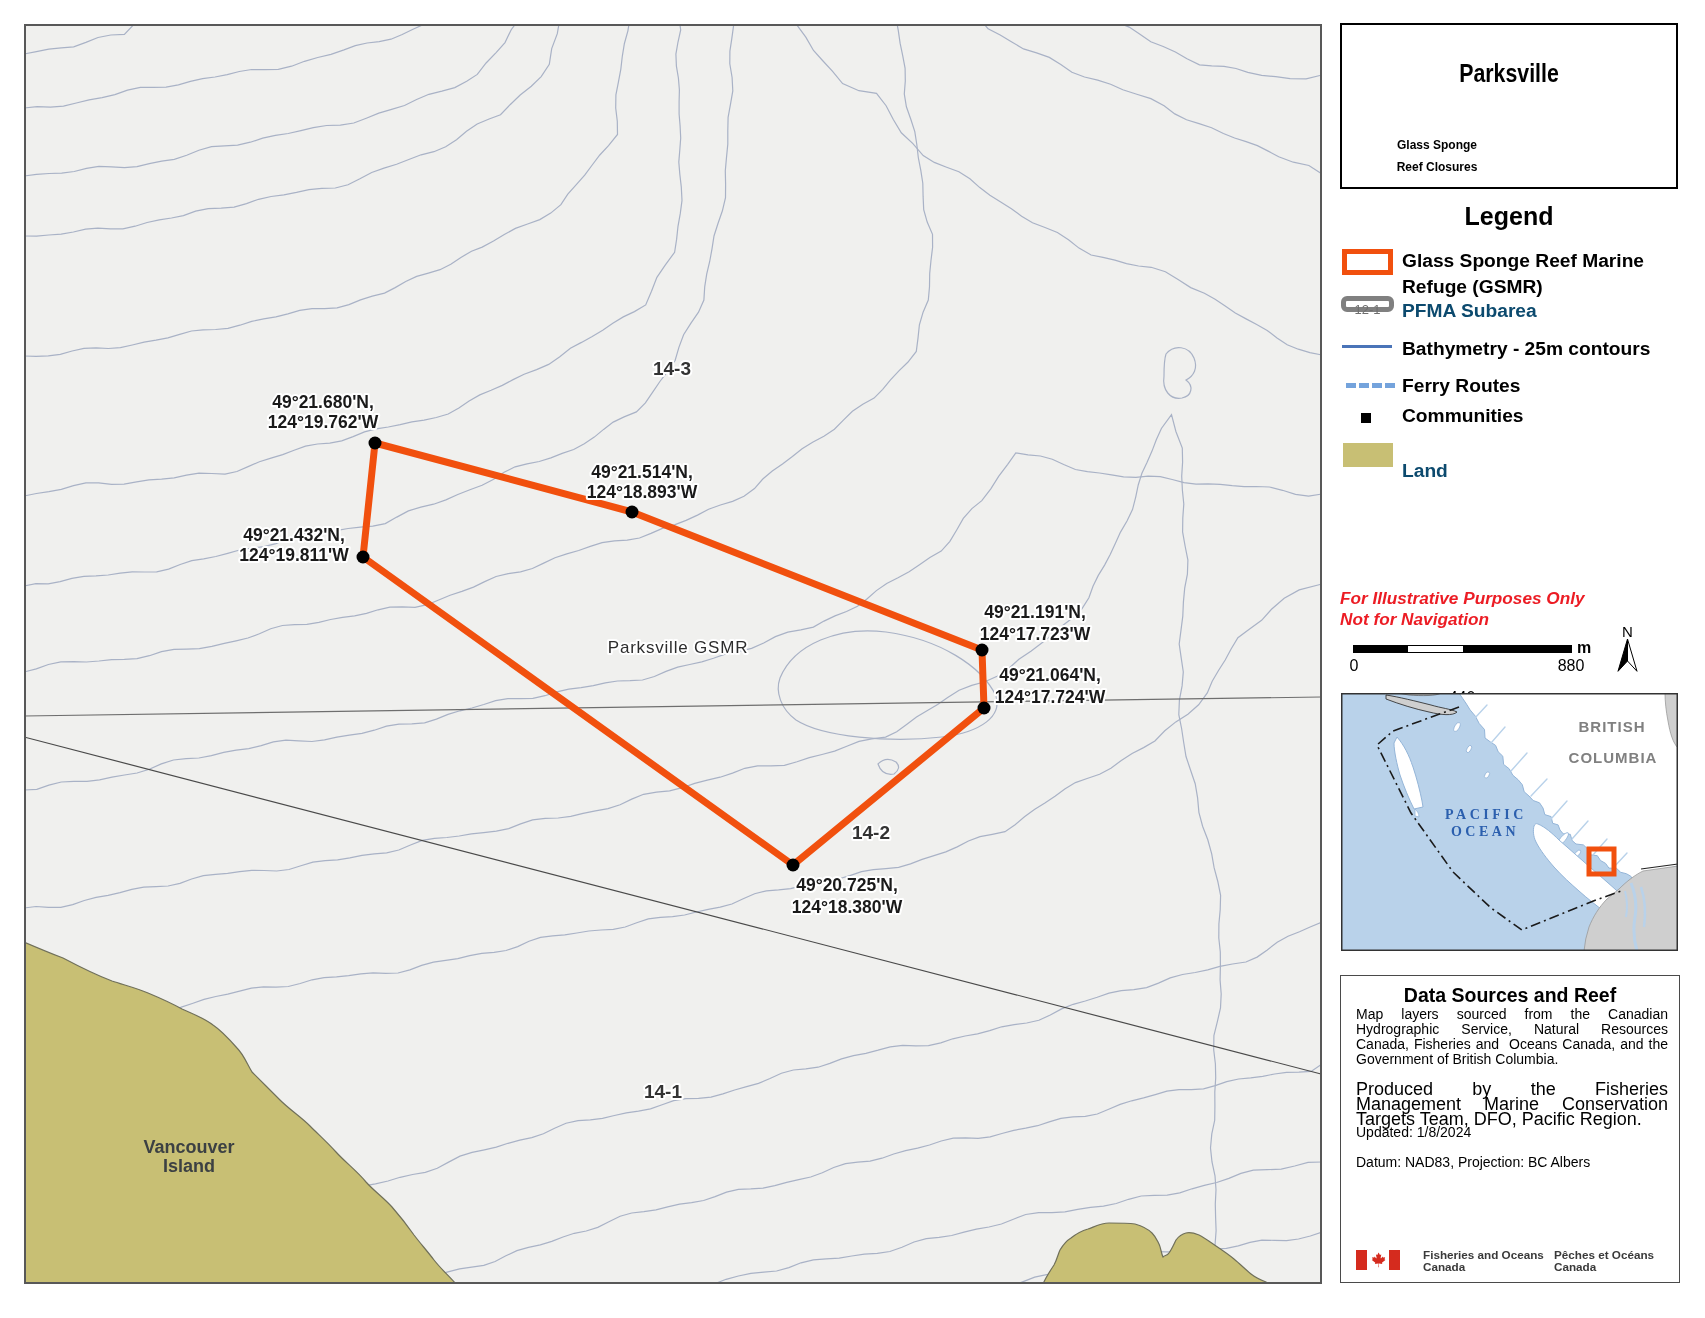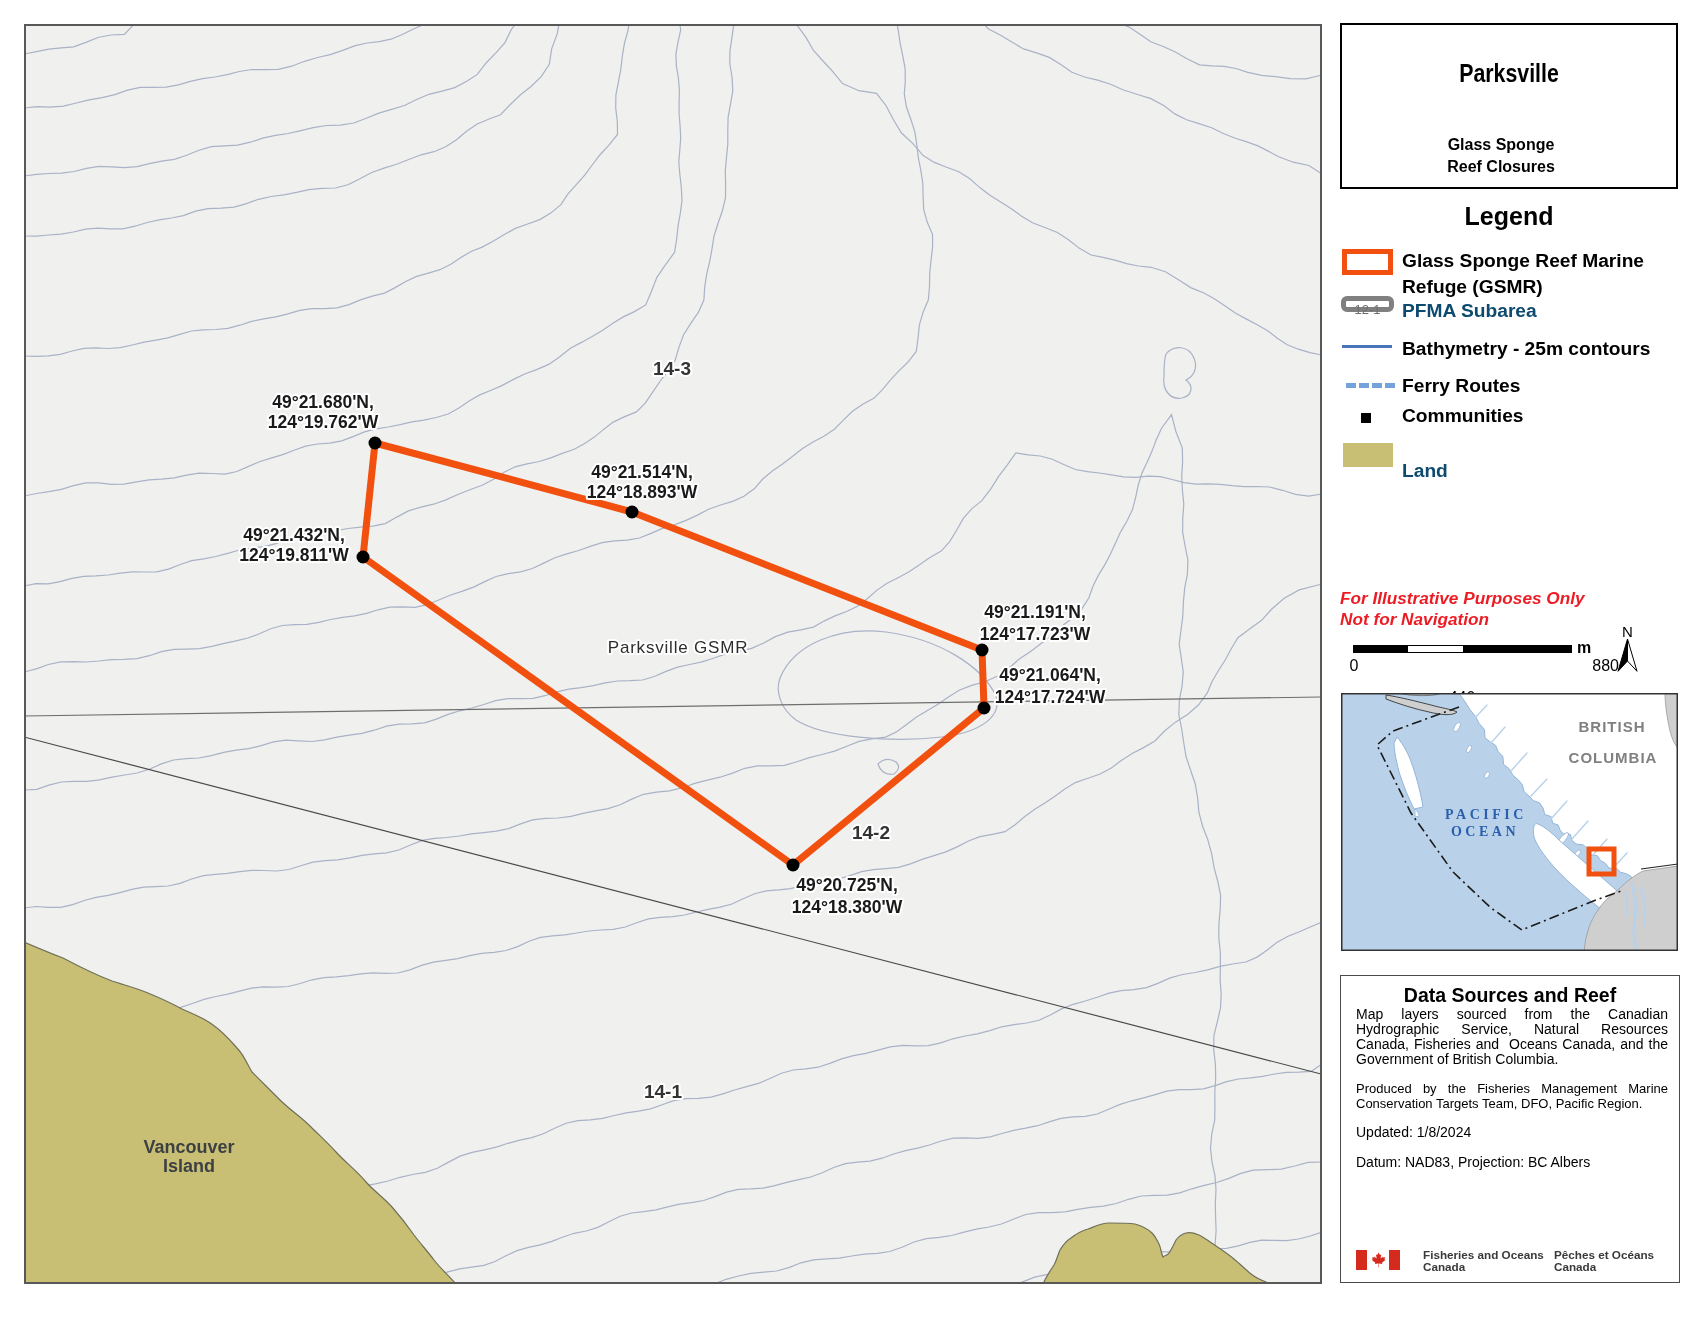--- a/index.html
+++ b/index.html
@@ -106,21 +106,21 @@
     <text x="165" y="1148">Island</text>
   </g>
 
   <rect x="1" y="1" width="1296" height="1258" fill="none" stroke="#585858" stroke-width="2"></rect>
 </svg>
 
 <div class="abs" style="left:1340px;top:23px;width:338px;height:166px;border:2px solid #000;box-sizing:border-box;background:#fff;"></div>
 
 <div class="abs" style="left:1340px;top:58px;width:338px;text-align:center;font-size:26px;font-weight:bold;color:#000;transform:scaleX(0.82);">Parksville</div>
 
-<div class="abs" style="left:1332px;top:134px;width:338px;text-align:center;font-size:16px;font-weight:bold;line-height:22px;color:#000;">Glass Sponge<br>Reef Closures</div>
+<div class="abs" style="left:1268px;top:134px;width:338px;text-align:center;font-size:12px;font-weight:bold;line-height:22px;color:#000;">Glass Sponge<br>Reef Closures</div>
 
 <div class="abs" style="left:1340px;top:202px;width:338px;text-align:center;font-size:25px;font-weight:bold;color:#000;">Legend</div>
 
 <div class="abs" style="left:1342px;top:249px;width:51px;height:26px;border:5px solid #f1500e;box-sizing:border-box;background:#fff;"></div>
 
 <div class="abs" style="left:1402px;top:248px;width:256px;font-size:19.2px;font-weight:bold;line-height:25.5px;color:#000;">Glass Sponge Reef Marine Refuge (GSMR)</div>
 
 <div class="abs" style="left:1341px;top:296px;width:53px;height:16px;border:5px solid #808080;border-radius:6px;box-sizing:border-box;background:#fff;text-align:center;font-size:13px;color:#6e6e6e;line-height:17px;">12-1</div>
 
 <div class="abs" style="left:1402px;top:300px;font-size:19.2px;font-weight:bold;color:#0c4a6e;">PFMA Subarea</div>
@@ -144,21 +144,21 @@
 <div class="abs" style="left:1340px;top:588px;width:342px;text-align:left;font-size:17.2px;font-weight:bold;font-style:italic;line-height:21px;color:#ec1c24;">For Illustrative Purposes Only<br>Not for Navigation</div>
 
 <div class="abs" style="left:1353px;top:645px;width:219px;height:8px;background:#000;border:1px solid #000;box-sizing:border-box;">
   <div class="abs" style="left:54px;top:0;width:55px;height:6px;background:#fff;"></div>
 </div>
 
 <div class="abs" style="left:1334px;top:657px;width:40px;text-align:center;font-size:16px;color:#000;">0</div>
 
 <div class="abs" style="left:1442px;top:657px;width:40px;text-align:center;font-size:16px;color:#000;margin-top:32px;">440</div>
 
-<div class="abs" style="left:1551px;top:657px;width:40px;text-align:right;font-size:16px;color:#000;margin-left:28px;">880</div>
+<div class="abs" style="left:1551px;top:657px;width:40px;text-align:center;font-size:16px;color:#000;">880</div>
 
 <div class="abs" style="left:1577px;top:639px;font-size:16px;font-weight:bold;color:#000;">m</div>
 
 <svg class="abs" style="left:1610px;top:620px;" width="40" height="56" viewBox="0 0 40 56">
   <text x="17.5" y="17" font-family="Liberation Sans, sans-serif" font-size="15" fill="#000" text-anchor="middle">N</text>
   <path d="M17.5,19 L8,51.3 L17.5,41 Z" fill="#000" stroke="#000" stroke-width="1"></path>
   <path d="M17.5,19 L27,51.3 L17.5,41 Z" fill="#fff" stroke="#000" stroke-width="1"></path>
 </svg>
 
 <svg class="abs" style="left:1341px;top:693px;" width="337" height="258" viewBox="0 0 337 258">
@@ -222,21 +222,21 @@
 
   <rect x="0.75" y="0.75" width="335.5" height="256.5" fill="none" stroke="#333" stroke-width="1.5"></rect>
 </svg>
 
 <div class="abs" style="left:1340px;top:975px;width:340px;height:308px;border:1.5px solid #4a4a4a;box-sizing:border-box;background:#fff;"></div>
 
 <div class="abs" style="left:1340px;top:984px;width:340px;text-align:center;font-size:19.5px;font-weight:bold;color:#000;">Data Sources and Reef</div>
 
 <div class="abs" style="left:1356px;top:1007px;width:312px;font-size:14px;line-height:14.9px;text-align:justify;color:#000;">Map layers sourced from the Canadian Hydrographic Service, Natural Resources Canada, Fisheries and&nbsp; Oceans Canada, and the Government of British Columbia.</div>
 
-<div class="abs" style="left:1356px;top:1082px;width:312px;font-size:13px;line-height:14.9px;text-align:justify;color:#000;">Produced by the Fisheries Management Marine Conservation Targets Team, DFO, Pacific Region.</div>
+<div class="abs" style="left:1356px;top:1082px;width:312px;font-size:18px;line-height:14.9px;text-align:justify;color:#000;">Produced by the Fisheries Management Marine Conservation Targets Team, DFO, Pacific Region.</div>
 
 <div class="abs" style="left:1356px;top:1124px;width:312px;font-size:14px;color:#000;">Updated: 1/8/2024</div>
 
 <div class="abs" style="left:1356px;top:1153.5px;width:312px;font-size:14px;color:#000;">Datum: NAD83, Projection: BC Albers</div>
 
 
 <svg class="abs" style="left:1356px;top:1250px;" width="44" height="20" viewBox="0 0 44 20">
   <rect x="0" y="0" width="11" height="20" fill="#d52b1e"></rect>
   <rect x="33" y="0" width="11" height="20" fill="#d52b1e"></rect>
   <rect x="11" y="0" width="22" height="20" fill="#fff"></rect>

